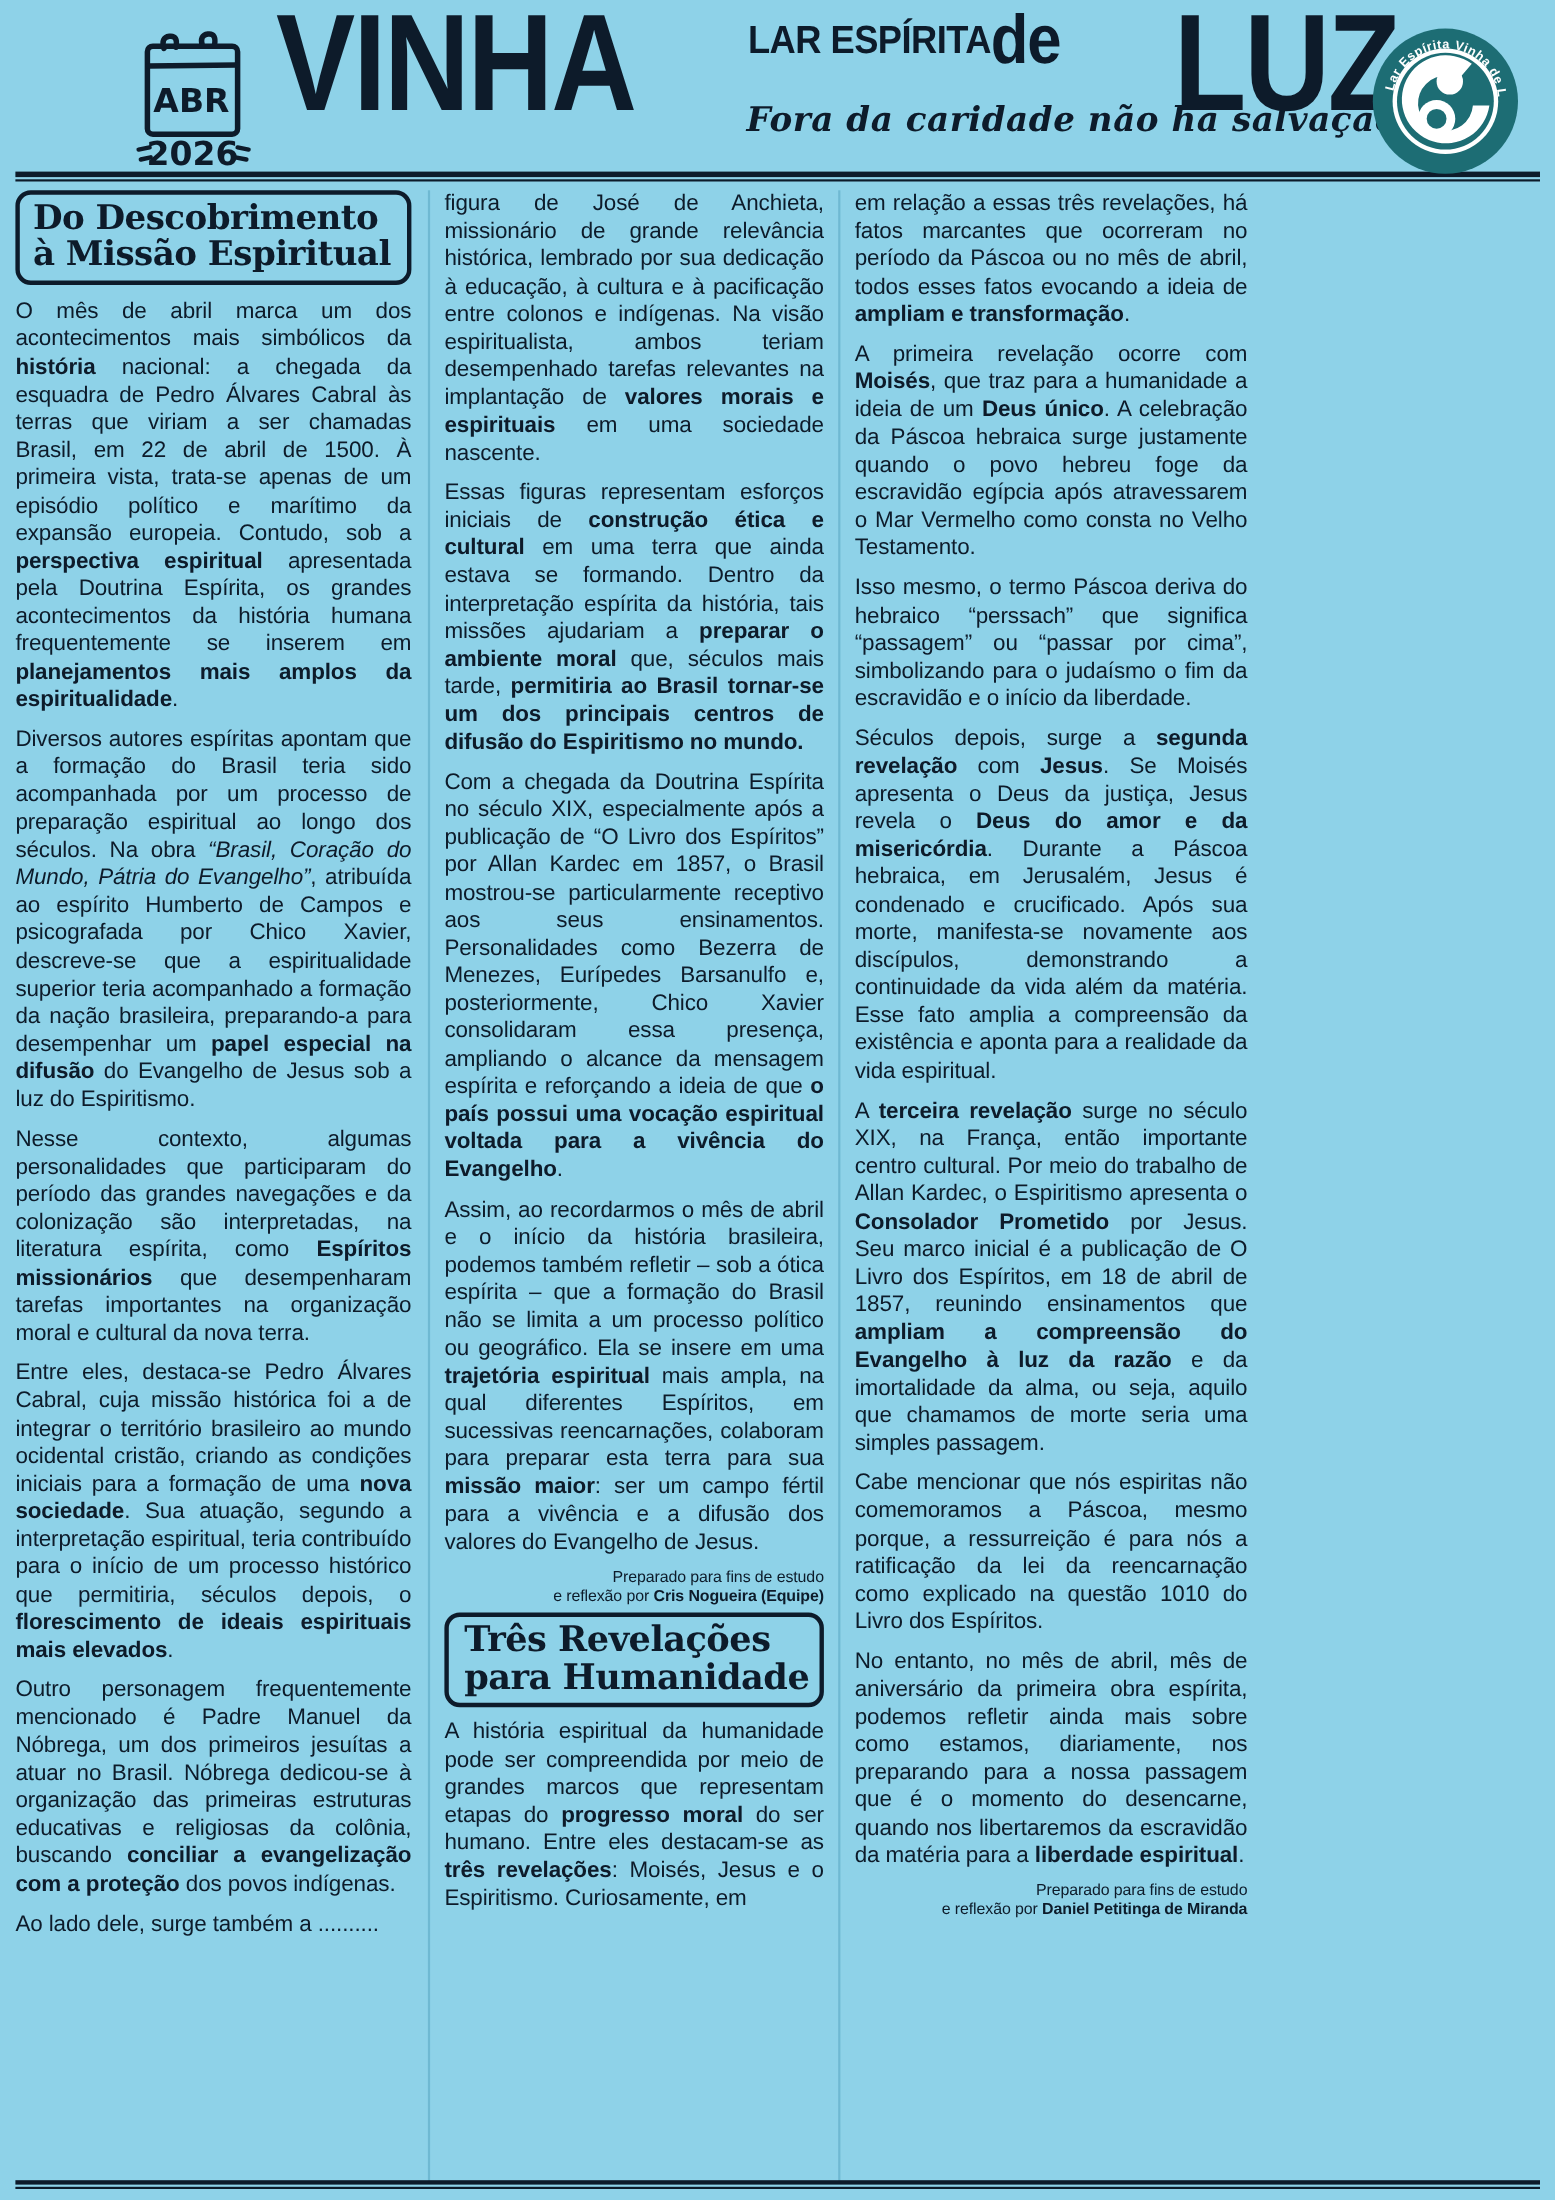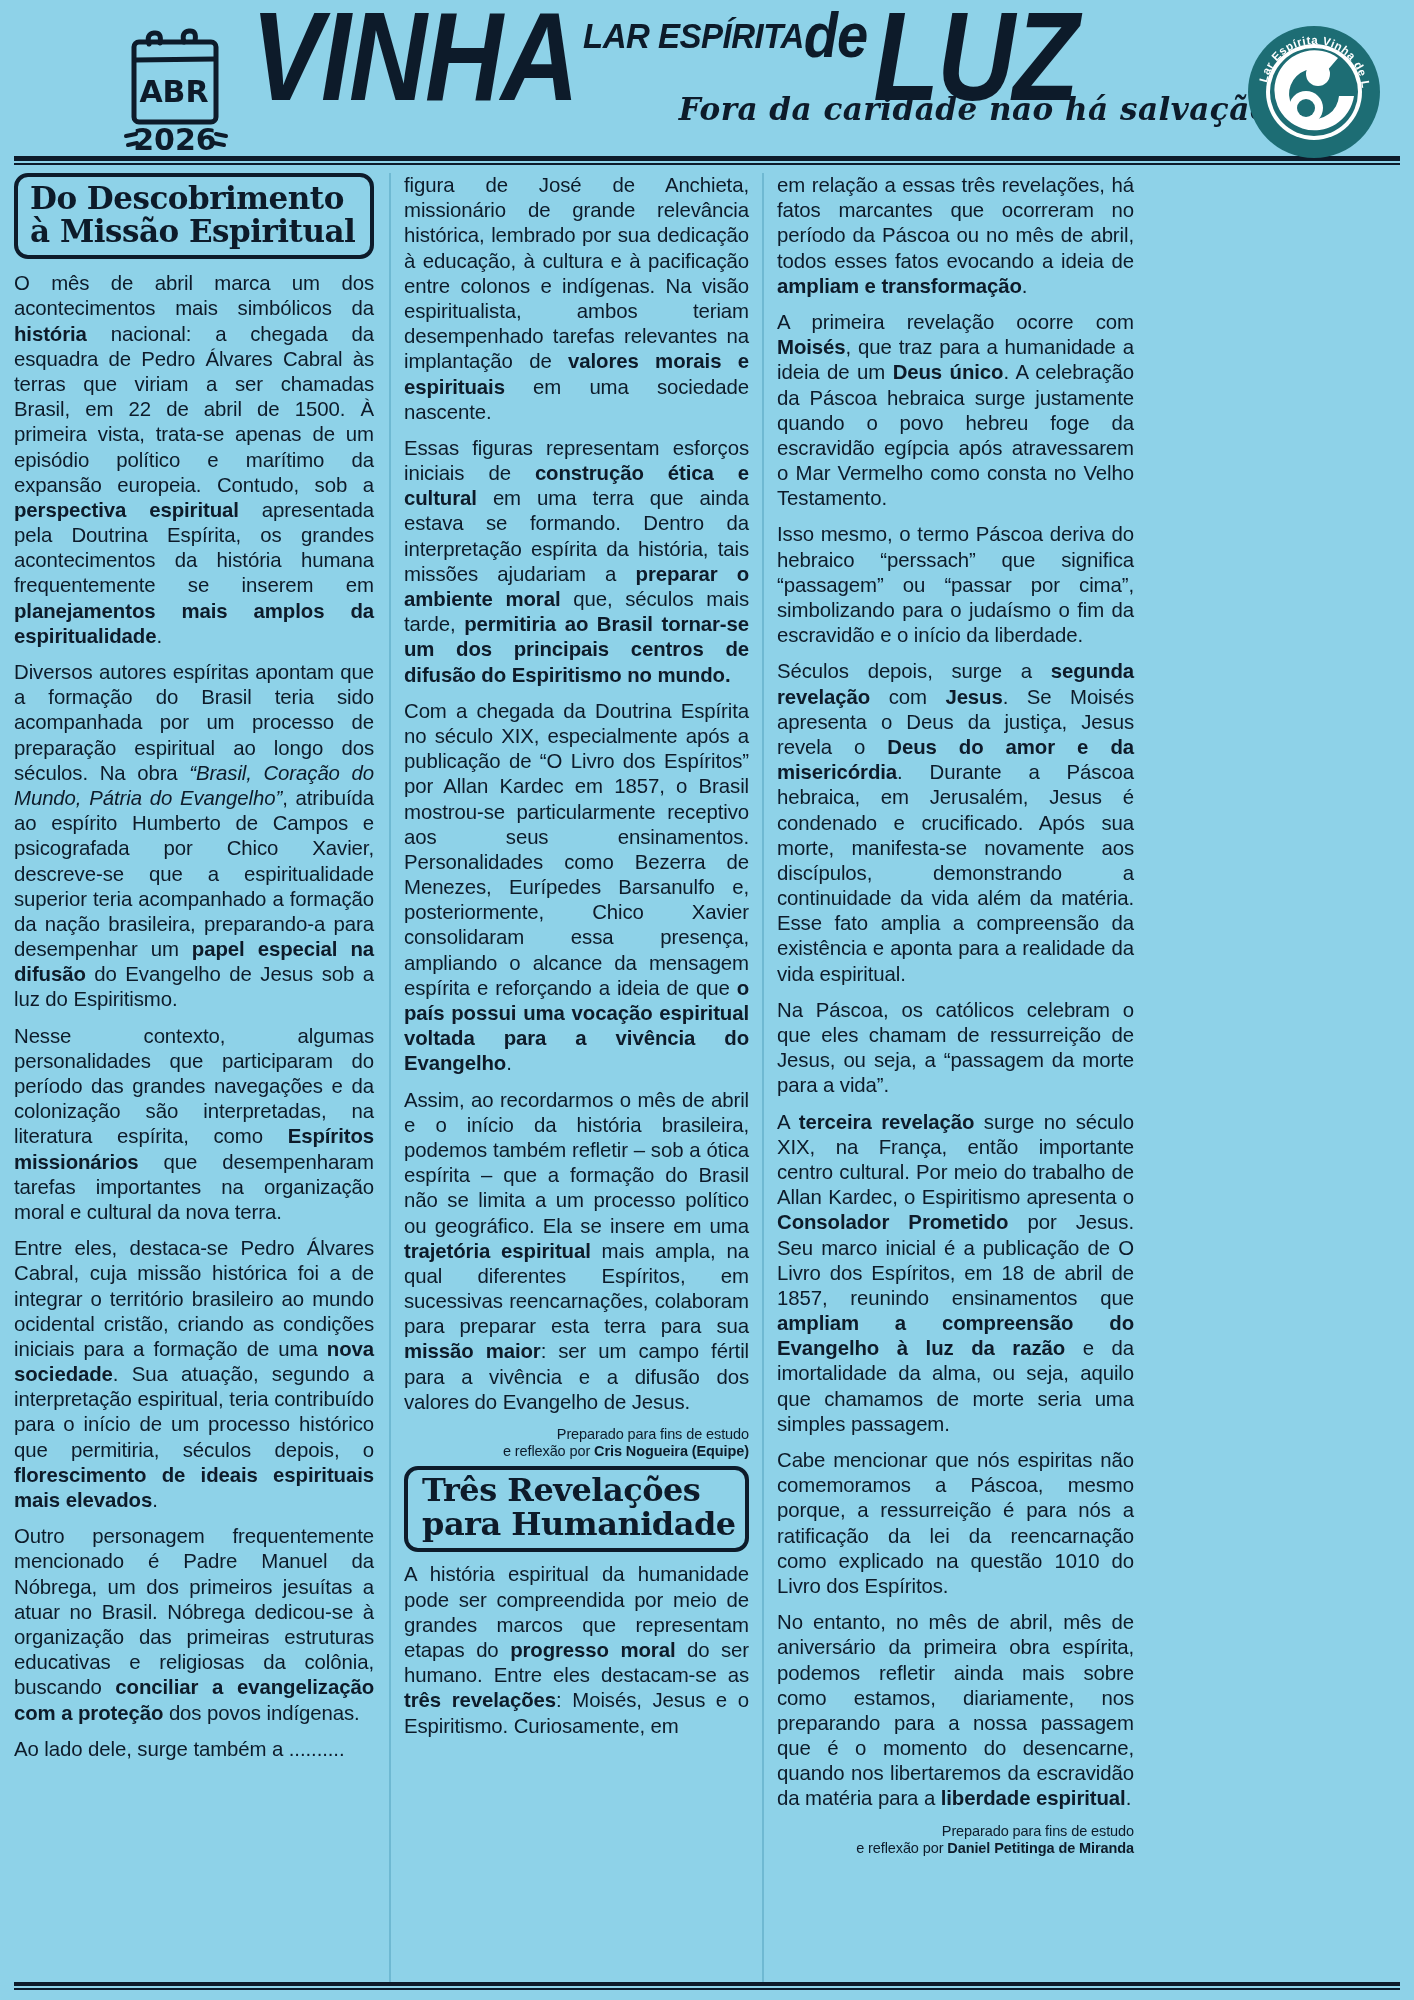--- a/index.html
+++ b/index.html
@@ -47,24 +47,23 @@
 
   .title-block{
     position:relative;
     width:1020px;
     margin-left:108px;
     padding-top:4px;
   }
   .title-row{
     display:flex;
     align-items:flex-start;
-    justify-content:flex-start;
+    justify-content:space-between;
     line-height:1;
     white-space:nowrap;
-    font-style:italic;
   }
   .w-vinha{
     font-family:"Liberation Sans", sans-serif;
     font-weight:700;
     font-size:108px;
     letter-spacing:-2px;
     line-height:0.86;
     transform:scaleY(1.16);
     transform-origin:top center;
   }
@@ -300,21 +299,20 @@
       </div>
 
       <p class="body">A história espiritual da humanidade pode ser compreendida por meio de grandes marcos que representam etapas do <b>progresso moral</b> do ser humano. Entre eles destacam-se as <b>três revelações</b>: Moisés, Jesus e o Espiritismo. Curiosamente, em</p>
     </div>
 
     <div class="col col-3">
       <p class="body">em relação a essas três revelações, há fatos marcantes que ocorreram no período da Páscoa ou no mês de abril, todos esses fatos evocando a ideia de <b>ampliam e transformação</b>.</p>
       <p class="body">A primeira revelação ocorre com <b>Moisés</b>, que traz para a humanidade a ideia de um <b>Deus único</b>. A celebração da Páscoa hebraica surge justamente quando o povo hebreu foge da escravidão egípcia após atravessarem o Mar Vermelho como consta no Velho Testamento.</p>
       <p class="body">Isso mesmo, o termo Páscoa deriva do hebraico “perssach” que significa “passagem” ou “passar por cima”, simbolizando para o judaísmo o fim da escravidão e o início da liberdade.</p>
       <p class="body">Séculos depois, surge a <b>segunda revelação</b> com <b>Jesus</b>. Se Moisés apresenta o Deus da justiça, Jesus revela o <b>Deus do amor e da misericórdia</b>. Durante a Páscoa hebraica, em Jerusalém, Jesus é condenado e crucificado. Após sua morte, manifesta-se novamente aos discípulos, demonstrando a continuidade da vida além da matéria. Esse fato amplia a compreensão da existência e aponta para a realidade da vida espiritual.</p>
-      <p class="body">Na Páscoa, os católicos celebram o que eles chamam de ressurreição de Jesus, ou seja, a “passagem da morte para a vida”.</p>
       <p class="body">A <b>terceira revelação</b> surge no século XIX, na França, então importante centro cultural. Por meio do trabalho de Allan Kardec, o Espiritismo apresenta o <b>Consolador Prometido</b> por Jesus. Seu marco inicial é a publicação de O Livro dos Espíritos, em 18 de abril de 1857, reunindo ensinamentos que <b>ampliam a compreensão do Evangelho à luz da razão</b> e da imortalidade da alma, ou seja, aquilo que chamamos de morte seria uma simples passagem.</p>
       <p class="body">Cabe mencionar que nós espiritas não comemoramos a Páscoa, mesmo porque, a ressurreição é para nós a ratificação da lei da reencarnação como explicado na questão 1010 do Livro dos Espíritos.</p>
       <p class="body">No entanto, no mês de abril, mês de aniversário da primeira obra espírita, podemos refletir ainda mais sobre como estamos, diariamente, nos preparando para a nossa passagem que é o momento do desencarne, quando nos libertaremos da escravidão da matéria para a <b>liberdade espiritual</b>.</p>
 
       <div class="attrib">
         <span>Preparado para fins de estudo</span><br>
         <span>e reflexão por </span><b>Daniel Petitinga de Miranda</b>
       </div>
     </div>
   </div>

